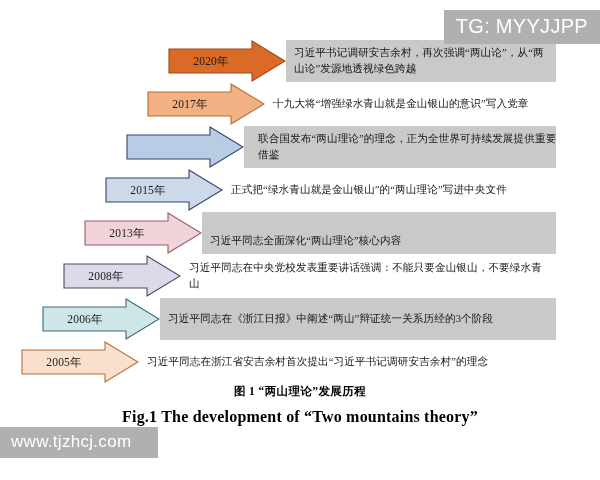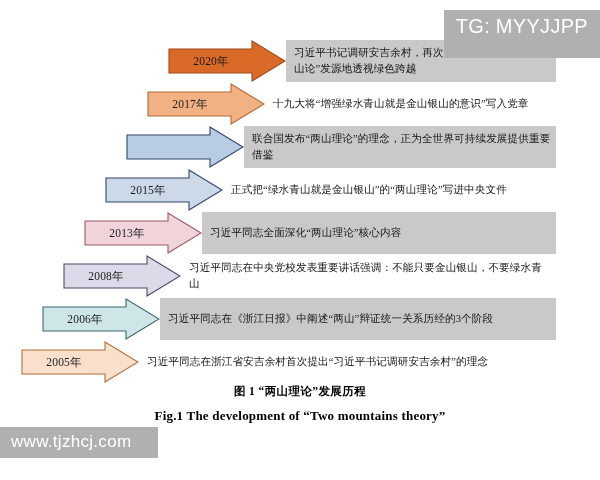--- a/index.html
+++ b/index.html
@@ -27,21 +27,21 @@
     color: #ffffff;
     font-family: "Liberation Sans", "DejaVu Sans", sans-serif;
     letter-spacing: 0.3px;
     white-space: nowrap;
     z-index: 40;
   }
   #wm-top {
     right: 0px;
     top: 10px;
     font-size: 20px;
-    padding: 5px 12px 20px 12px;
+    padding: 5px 12px 6px 12px;
   }
   #wm-bottom {
     left: 0px;
     bottom: 22px;
     font-size: 17px;
     padding: 5px 27px 6px 11px;
   }
 
   
   #timeline {
@@ -120,21 +120,21 @@
     text-align: center;
   }
   #caption-cn {
     font-size: 11.5px;
     font-weight: bold;
     color: #000;
     letter-spacing: 0.4px;
     margin-bottom: 9px;
   }
   #caption-en {
-    font-size: 13px;
+    font-size: 16px;
     font-weight: bold;
     color: #000;
     letter-spacing: 0.2px;
   }
 </style>
 </head>
 <body>
 
 <div id="figure-root">
 
@@ -160,40 +160,40 @@
         </div>
         <div class="row-text" style="left: 273px; width: 279px;">十九大将“增强绿水青山就是金山银山的意识”写入党章</div>
       </div>
       <div class="row" style="top: 88px;">
         <div class="band" style="left: 244px; width: 312px;"></div>
         <div class="arrow-wrap" style="left: 126px;">
           <svg viewBox="0 0 118 42">
             <polygon points="1,9 84,9 84,1 117,21 84,41 84,33 1,33" fill="#b8cce4" stroke="#31456b" stroke-width="1.1" stroke-linejoin="miter"></polygon>
           </svg>
         </div>
-        <div class="row-text" style="left: 252px; width: 300px;">联合国发布“两山理论”的理念，正为全世界可持续发展提供重要借鉴</div>
+        <div class="row-text" style="left: 258px; width: 300px;">联合国发布“两山理论”的理念，正为全世界可持续发展提供重要借鉴</div>
       </div>
       <div class="row" style="top: 131px;">
         <div class="arrow-wrap" style="left: 105px;">
           <svg viewBox="0 0 118 42">
             <polygon points="1,9 84,9 84,1 117,21 84,41 84,33 1,33" fill="#ccd9e8" stroke="#31456b" stroke-width="1.1" stroke-linejoin="miter"></polygon>
           </svg>
           <div class="arrow-label">2015年</div>
         </div>
         <div class="row-text" style="left: 231px; width: 321px;">正式把“绿水青山就是金山银山”的“两山理论”写进中央文件</div>
       </div>
       <div class="row" style="top: 174px;">
         <div class="band" style="left: 202px; width: 354px;"></div>
         <div class="arrow-wrap" style="left: 84px;">
           <svg viewBox="0 0 118 42">
             <polygon points="1,9 84,9 84,1 117,21 84,41 84,33 1,33" fill="#f0d4da" stroke="#9c5a68" stroke-width="1.1" stroke-linejoin="miter"></polygon>
           </svg>
           <div class="arrow-label">2013年</div>
         </div>
-        <div class="row-text" style="left: 210px; width: 342px;">习近平同志全面深化“两山理论”核心内容</div>
+        <div class="row-text" style="left: 210px; width: 342px; margin-top: 8px;">习近平同志全面深化“两山理论”核心内容</div>
       </div>
       <div class="row" style="top: 217px;">
         <div class="arrow-wrap" style="left: 63px;">
           <svg viewBox="0 0 118 42">
             <polygon points="1,9 84,9 84,1 117,21 84,41 84,33 1,33" fill="#dcdae8" stroke="#4a4a66" stroke-width="1.1" stroke-linejoin="miter"></polygon>
           </svg>
           <div class="arrow-label">2008年</div>
         </div>
         <div class="row-text" style="left: 189px; width: 363px;">习近平同志在中央党校发表重要讲话强调：不能只要金山银山，不要绿水青山</div>
       </div>

